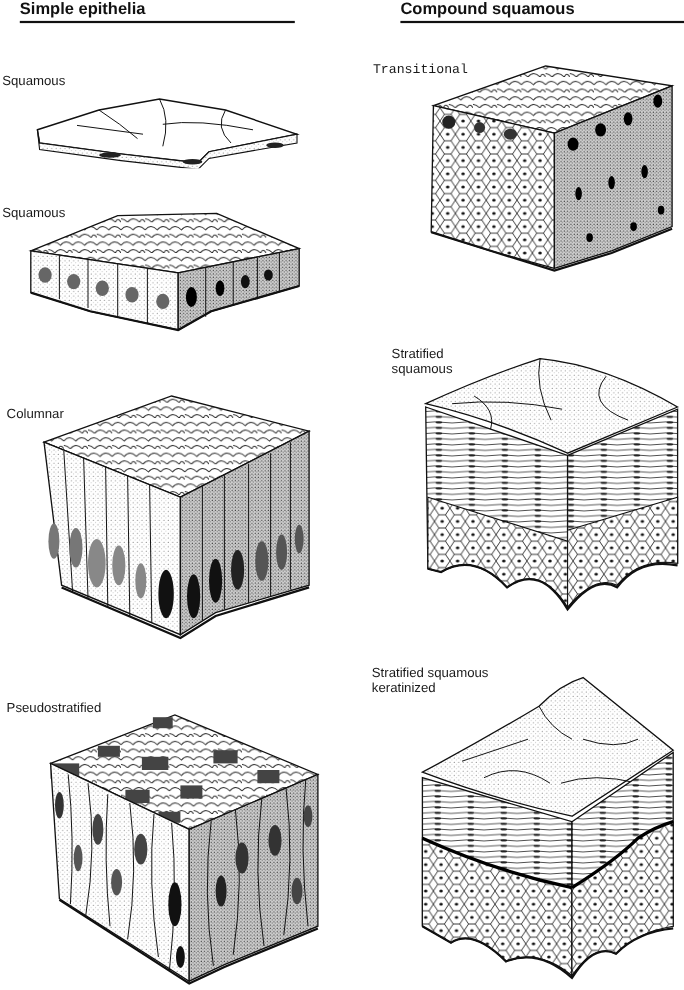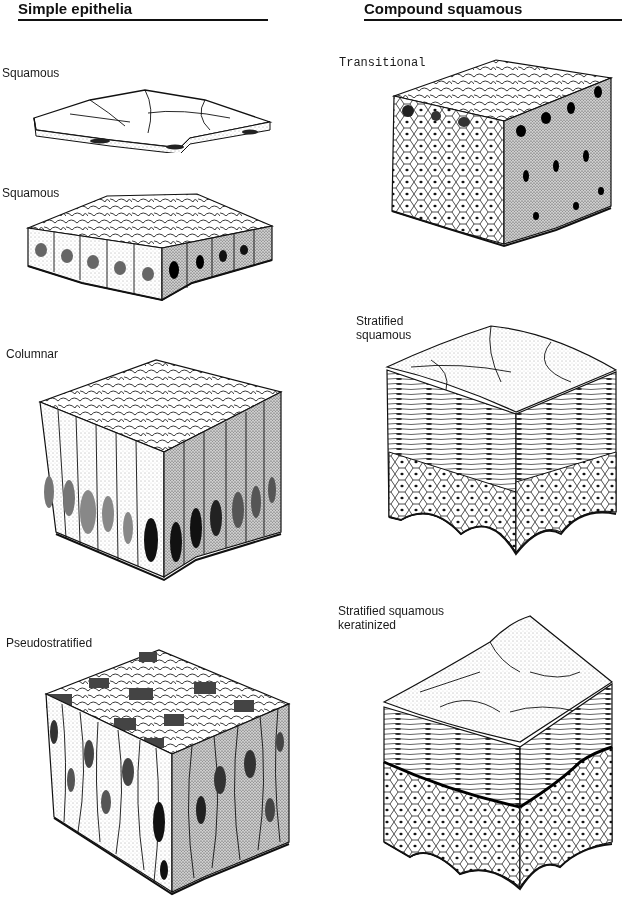--- a/index.html
+++ b/index.html
@@ -44,21 +44,21 @@
 </svg>
 
 <div class="col-header" style="left:18px; width:250px;">Simple epithelia</div>
 <div class="col-rule" style="left:18px; width:250px; top:19px;"></div>
 
 <div class="col-header" style="left:364px; width:258px;">Compound squamous</div>
 <div class="col-rule" style="left:364px; width:258px; top:19px;"></div>
 
 <div class="label" style="left:2px; top:66px;">Squamous</div>
 <div class="label" style="left:2px; top:186px;">Squamous</div>
-<div class="label" style="left:6px; top:347px;">Columnar</div>
+<div class="label" style="left:6px; top:369px;">Columnar</div>
 <div class="label" style="left:6px; top:636px;">Pseudostratified</div>
 <div class="label" style="left:339px; top:56px;font-family:Liberation Mono, monospace;">Transitional</div>
 <div class="label" style="left:356px; top:314px;">Stratified
 squamous</div>
 <div class="label" style="left:338px; top:604px;">Stratified squamous
 keratinized</div>
 
 <div class="fig" style="left:30px; top:78px;">
   <svg width="245" height="75" viewBox="0 0 245 75">
     <path d="M4 40 L60 22 L115 12 L175 22 L240 44 L160 60 L150 70 L80 62 L6 52 Z" fill="#fff" stroke="#111" stroke-width="1.3"></path>

